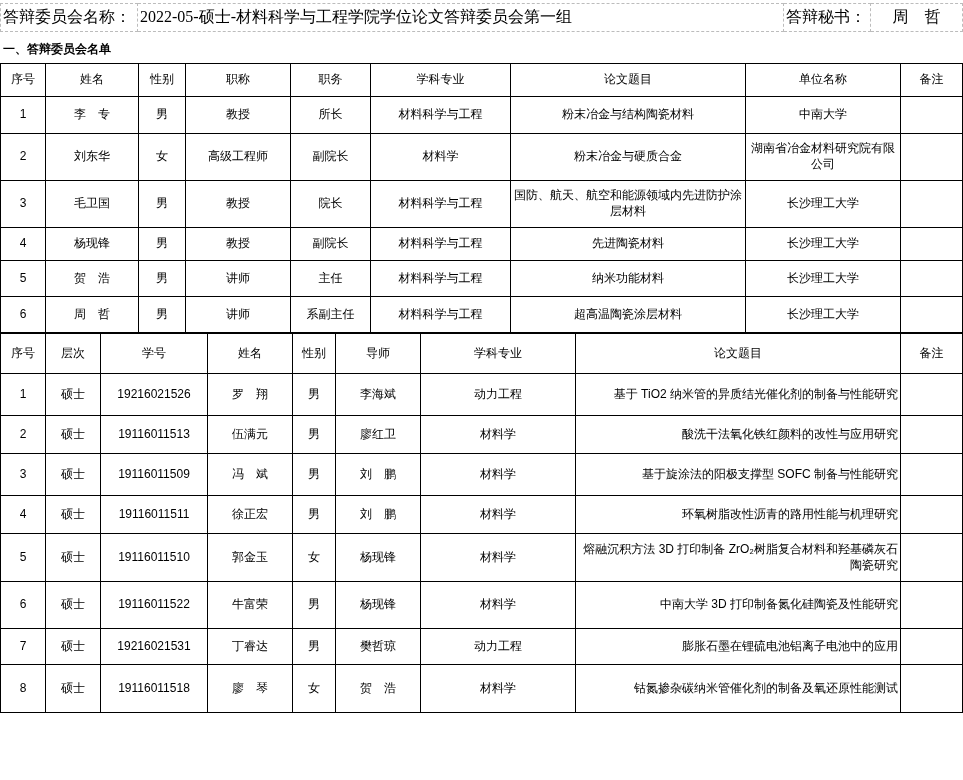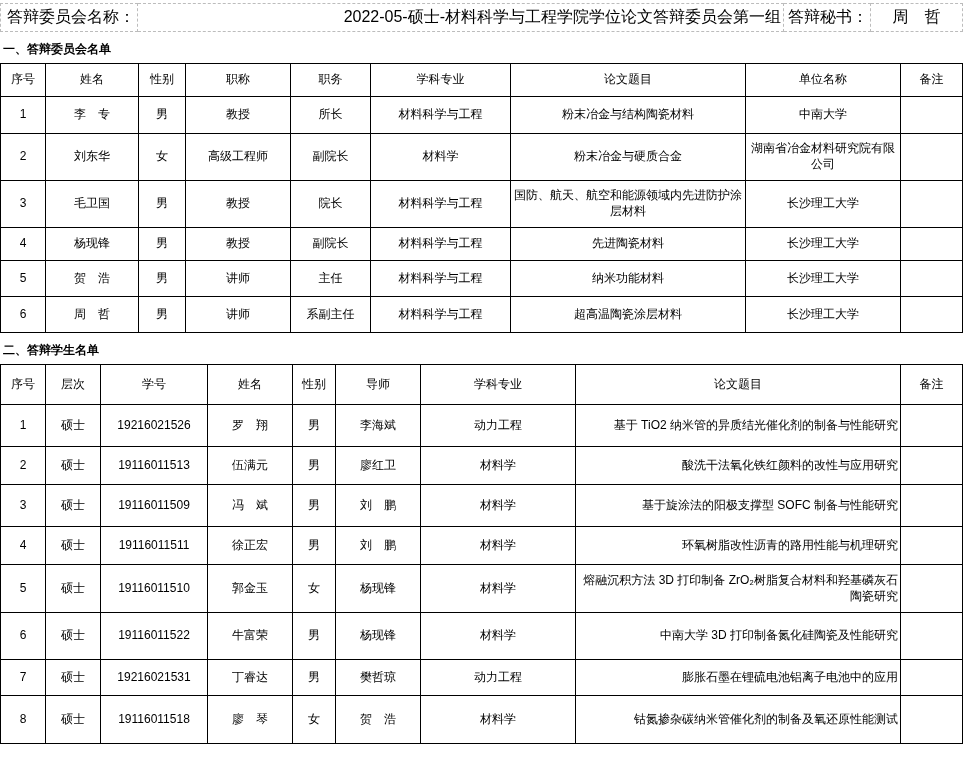--- a/index.html
+++ b/index.html
@@ -15,21 +15,21 @@
   table.meta {
     border-collapse: collapse; table-layout: fixed;
     width: 962px; margin-top: 3px;
   }
   table.meta td {
     border: 1px dashed #bcbcbc;
     height: 28px; font-size: 16px;
     padding: 0 2px; white-space: nowrap; overflow: hidden;
     vertical-align: middle;
   }
-  .meta .lbl { text-align: right; }
+  .meta .lbl { text-align: left; font-family: Liberation Serif, serif; }
   .meta .ctr { text-align: center; }
   .meta .time-val { margin-left: 10px; }
   .meta .loc-lbl { margin-left: 26px; }
 
   .section-title {
     font-weight: bold; font-size: 12px;
     padding: 9px 0 5px 3px;
   }
 
   
@@ -155,21 +155,20 @@
       <td>讲师</td>
       <td>系副主任</td>
       <td>材料科学与工程</td>
       <td>超高温陶瓷涂层材料</td>
       <td>长沙理工大学</td>
       <td></td>
     </tr>
   </tbody>
     </table>
 
-  <div class="section-title">二、答辩学生名单</div>
 
   <table class="grid">
     <colgroup>
       <col style="width:45px">
         <col style="width:55px">
         <col style="width:107px">
         <col style="width:85px">
         <col style="width:43px">
         <col style="width:85px">
         <col style="width:155px">

